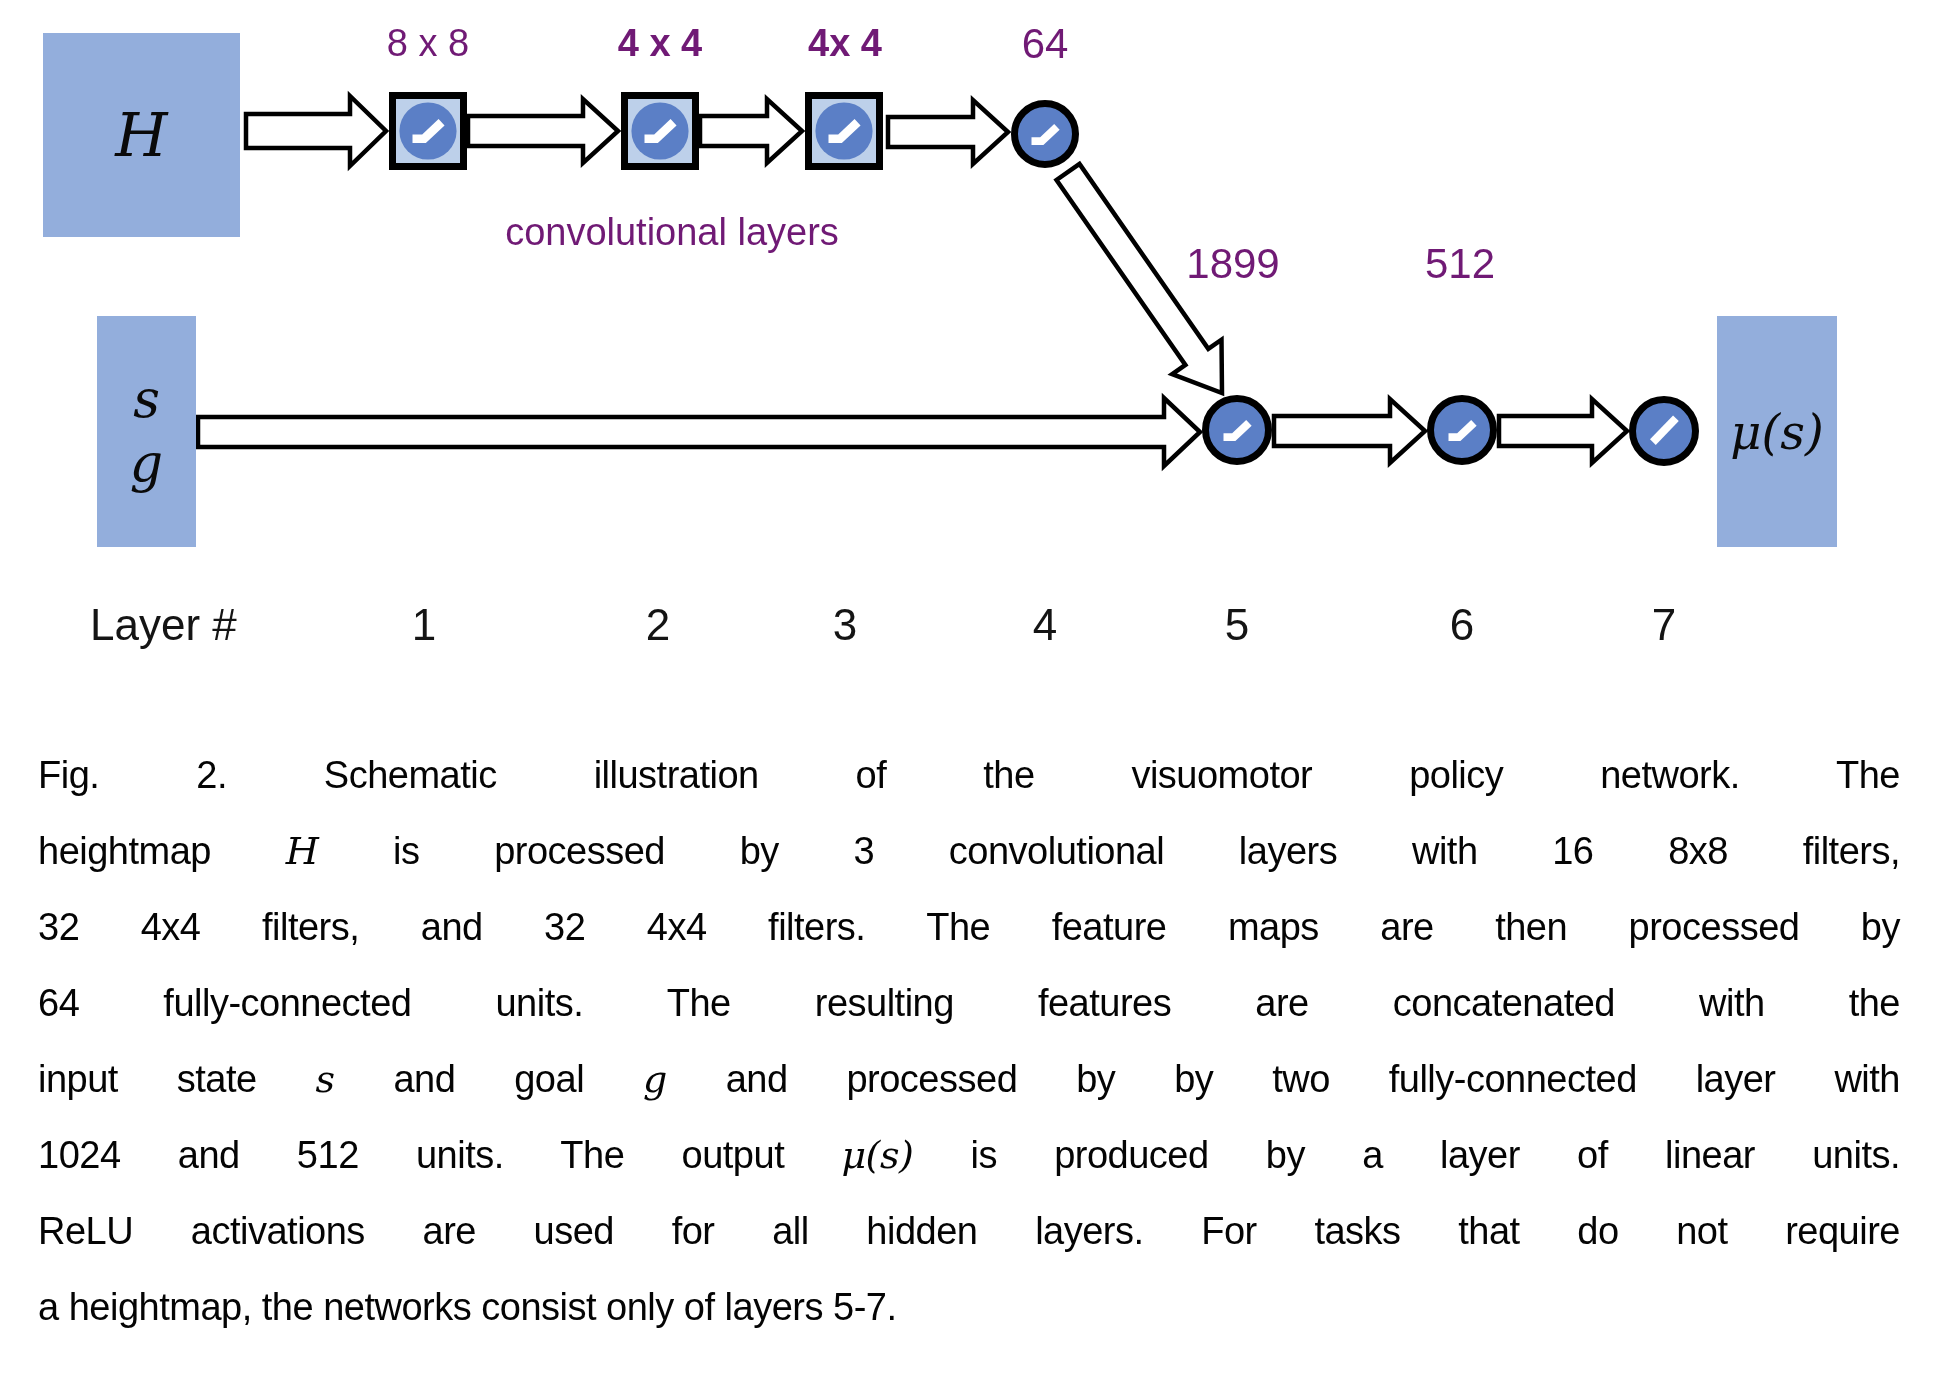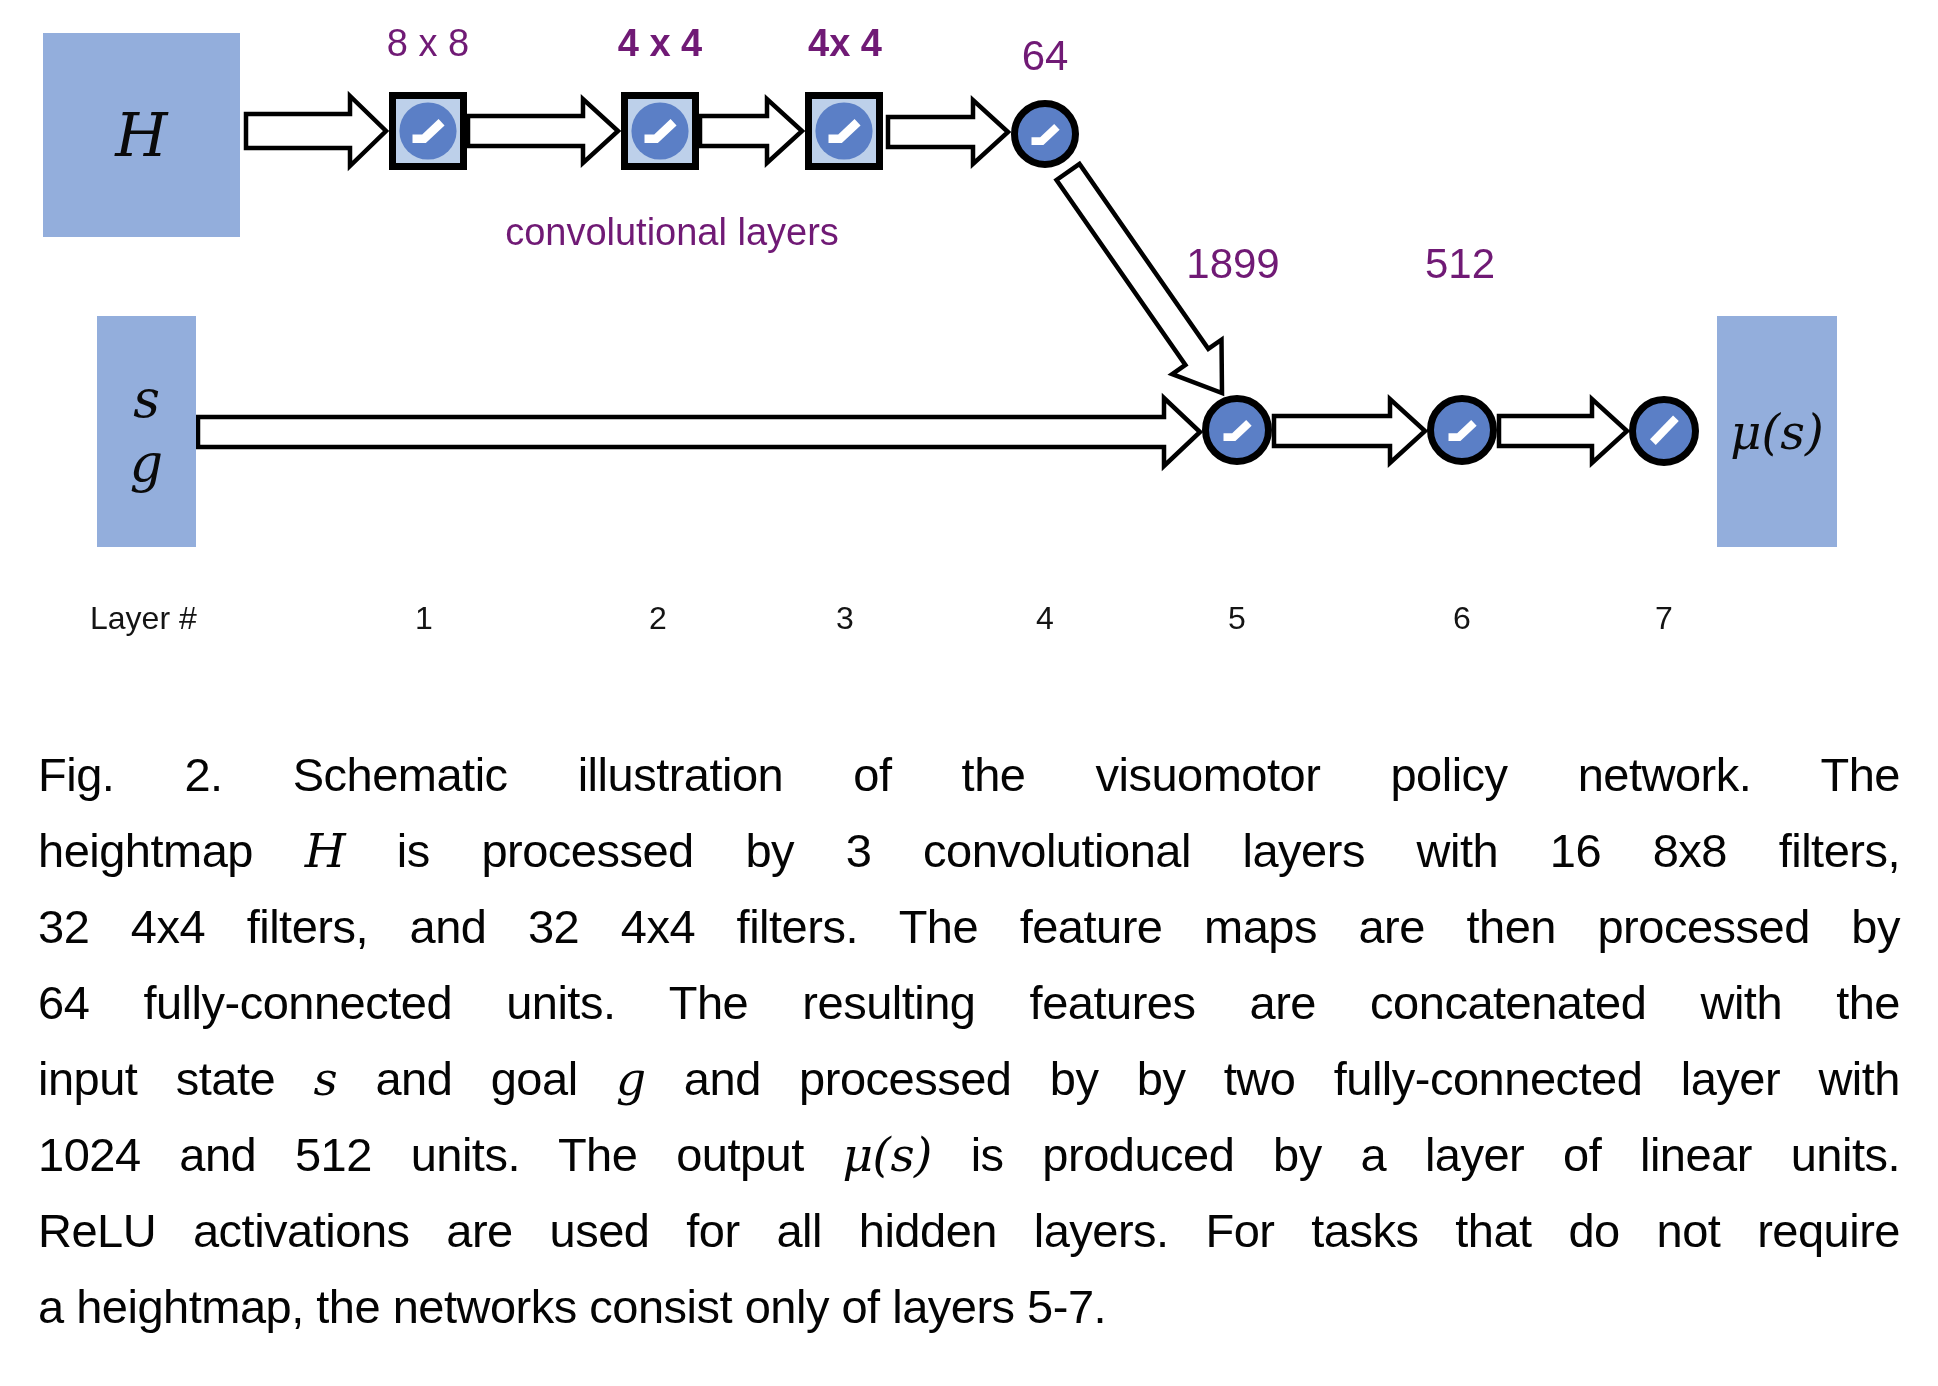--- a/index.html
+++ b/index.html
@@ -35,27 +35,27 @@
     border:7px solid #000; border-radius:50%; background:var(--node-blue);
     display:flex; align-items:center; justify-content:center;
   }
   .node svg { width:54px; height:54px; display:block; }
 
   .dlabel { position:absolute; transform:translateX(-50%); white-space:nowrap;
             font-size:38px; color:#701a75; }
   .dlabel.big { font-size:42px; }
 
   .layer-row { position:absolute; left:0; top:600px; width:1938px; height:46px;
-               font-size:32px; color:#141414; }
+               font-size:44px; color:#141414; }
   .layer-row .title { position:absolute; left:90px; white-space:nowrap; }
   .layer-row .num { position:absolute; transform:translateX(-50%); }
 
   .caption {
     position:absolute; left:38px; top:737px; width:1862px;
-    font-size:47px; line-height:76px; color:#040404;
+    font-size:38px; line-height:76px; color:#040404;
     letter-spacing:-0.5px;
   }
   .cap-line { text-align:justify; text-align-last:justify; white-space:nowrap; }
   .cap-line.last { text-align-last:left; }
 </style>
 </head>
 <body>
 
 <div class="page" style="--block-blue: #93AEDC; --box-fill: #BDD0EA; --node-blue: #5B7FC6;">
 
@@ -72,21 +72,21 @@
       <polygon points="1499,446 1592,446 1592,463 1627,431 1592,399 1592,416 1499,416"></polygon>
     </svg>
 
     <div class="block h-block">
       <span class="math">H</span>
     </div>
 
     <div class="dlabel" style="left:428px; top:22px;">8 x 8</div>
     <div class="dlabel" style="left:660px; top:22px;font-weight:bold;">4 x 4</div>
     <div class="dlabel" style="left:845px; top:22px;font-weight:bold;">4x 4</div>
-    <div class="dlabel big" style="left:1045px; top:20px;margin-top:12px;">64</div>
+    <div class="dlabel big" style="left:1045px; top:20px;">64</div>
 
     <div class="convbox" style="left:389px;">
       <svg viewBox="-32 -32 64 64">
         <circle r="29.5" fill="var(--node-blue)"></circle>
         <polyline points="-16,8 -4,8 14,-9" fill="none" stroke="#fff" stroke-width="9"></polyline>
       </svg>
     </div>
     <div class="convbox" style="left:621px;">
       <svg viewBox="-32 -32 64 64">
         <circle r="29.5" fill="var(--node-blue)"></circle>

